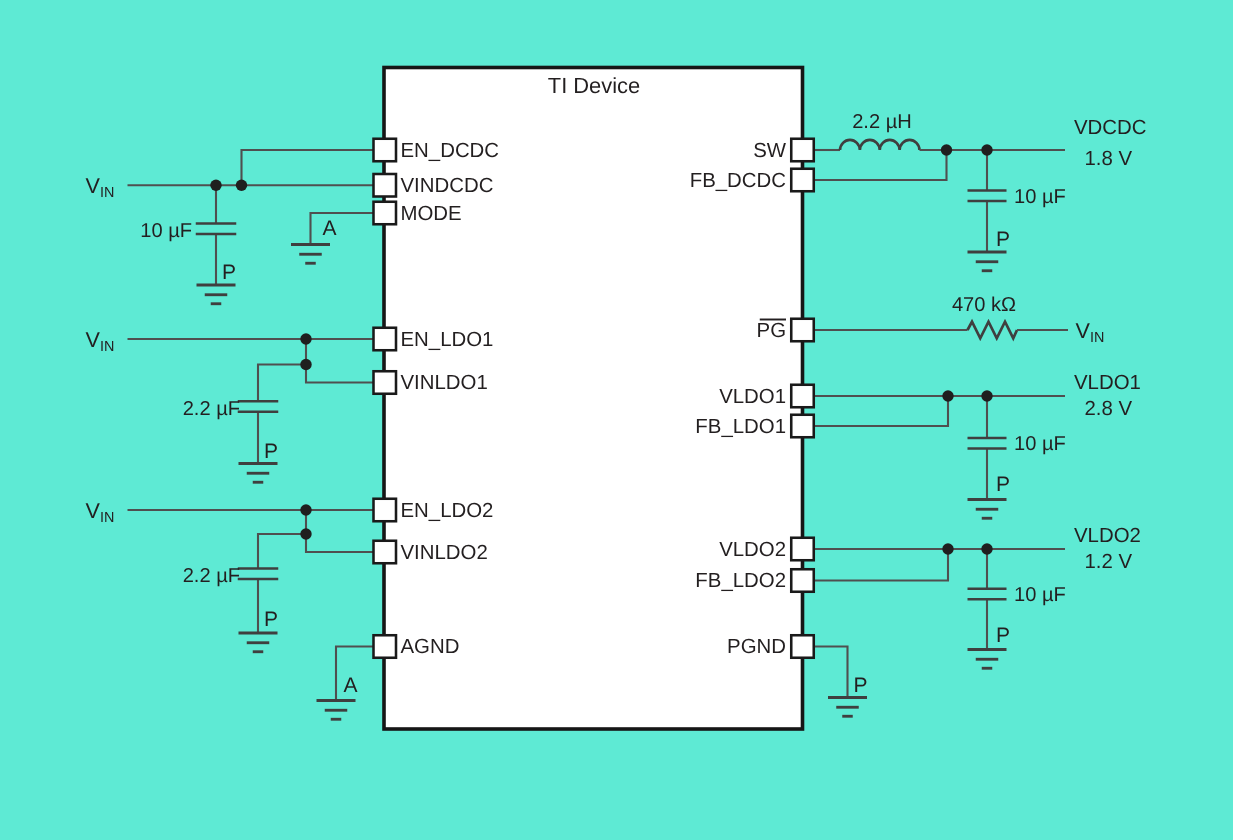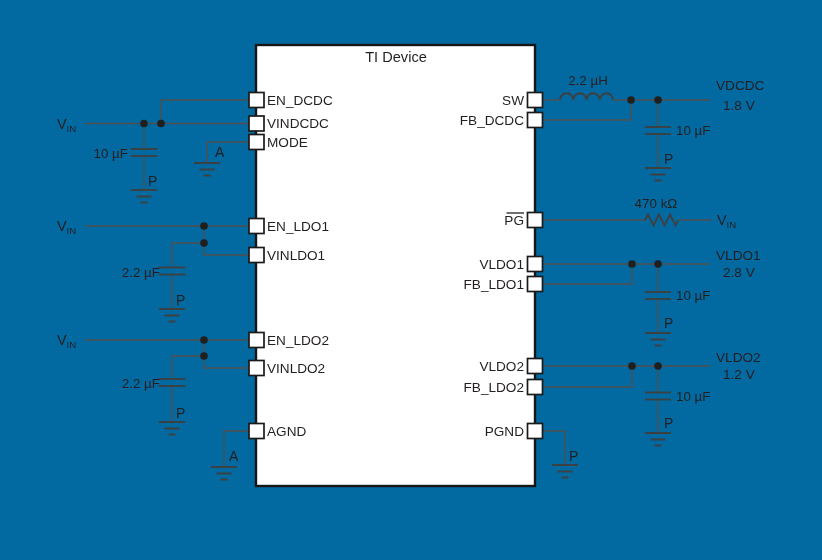--- a/index.html
+++ b/index.html
@@ -1,16 +1,16 @@
 <!DOCTYPE html>
 <html><head>
 <meta charset="utf-8">
 <style>
   html,body{margin:0;padding:0;background:#ffffff;}
-  .stage{position:relative;width:822px;height:560px;background:#0369a1;overflow:hidden;
+  .stage{position:relative;width:822px;height:560px;background:#5eead4;overflow:hidden;
          font-family:"Liberation Sans", sans-serif;}
   svg text{font-family:"Liberation Sans", sans-serif;fill:#231f20;}
   .wire{stroke:#4f4f4f;stroke-width:1.4;fill:none;}
   .comp{stroke:#3f3f3f;stroke-width:1.8;fill:none;}
   .gndline{stroke:#3f3f3f;stroke-width:1.9;fill:none;}
   .devbox{stroke:#161616;stroke-width:2.4;fill:#ffffff;}
   .pinbox{stroke:#1a1a1a;stroke-width:1.7;fill:#ffffff;}
   .dot{fill:#1f1f1f;stroke:none;}
   .pinlbl{font-size:13.6px;}
   .complbl{font-size:13.4px;}

